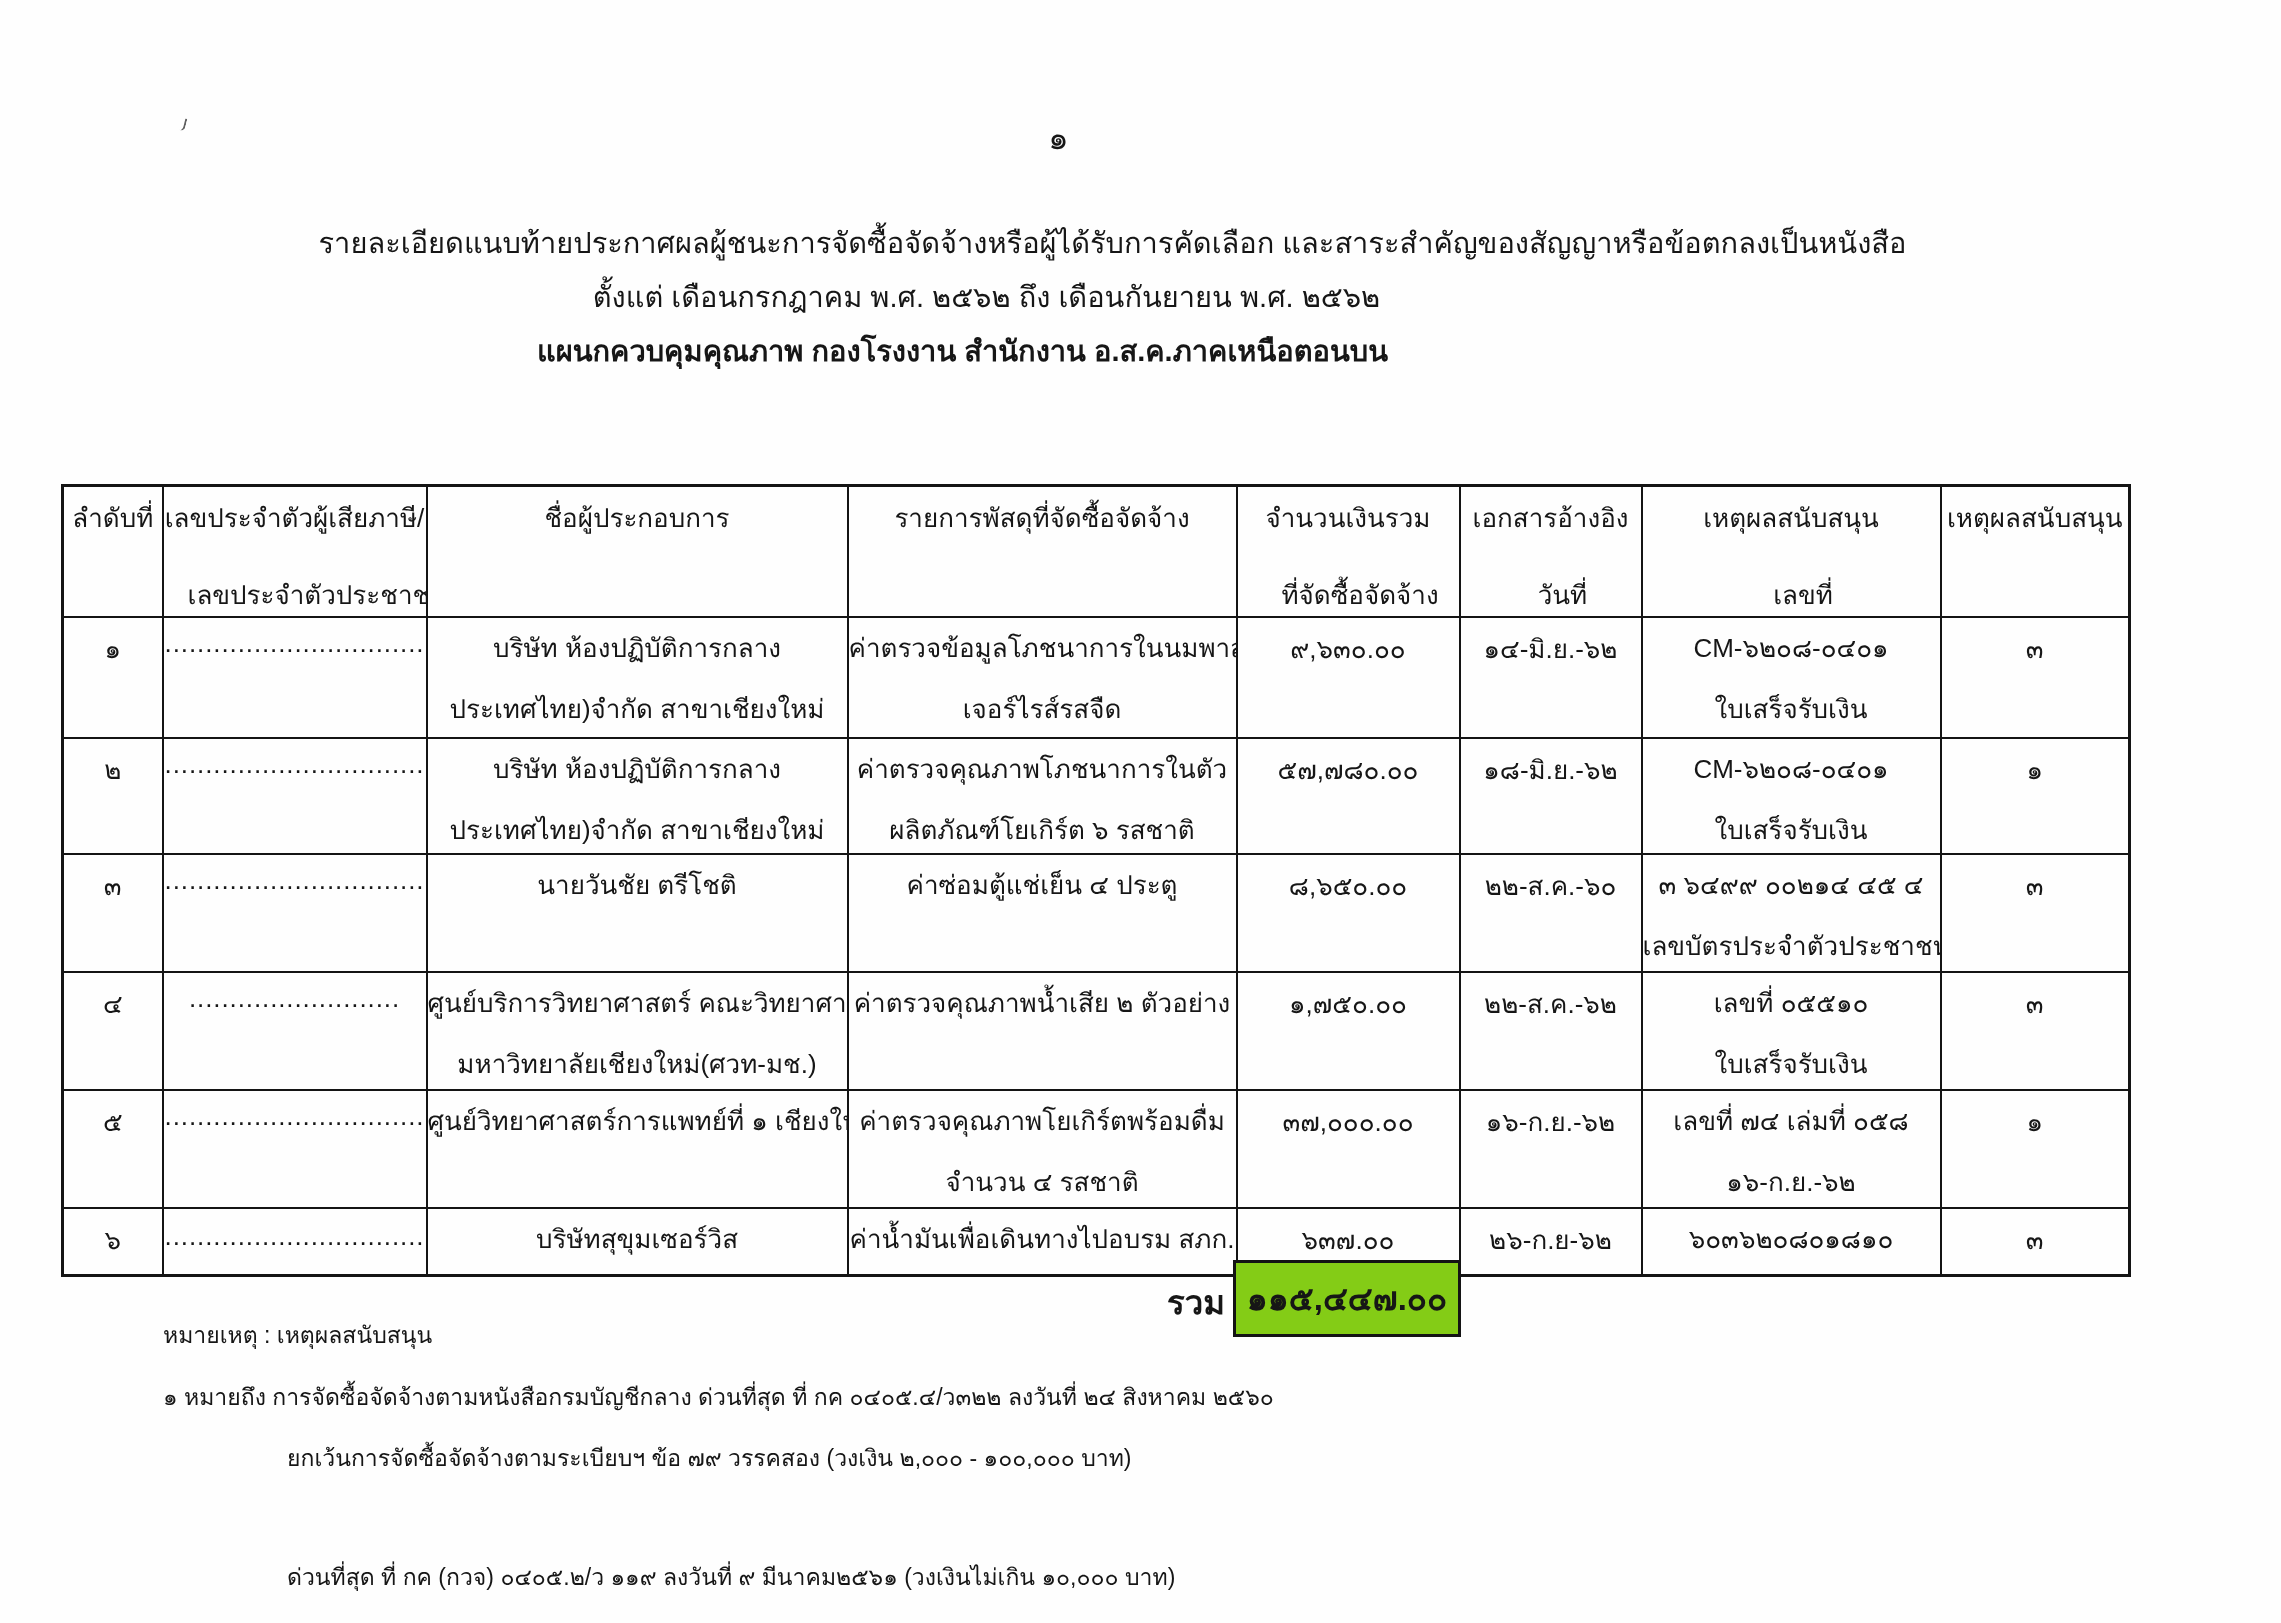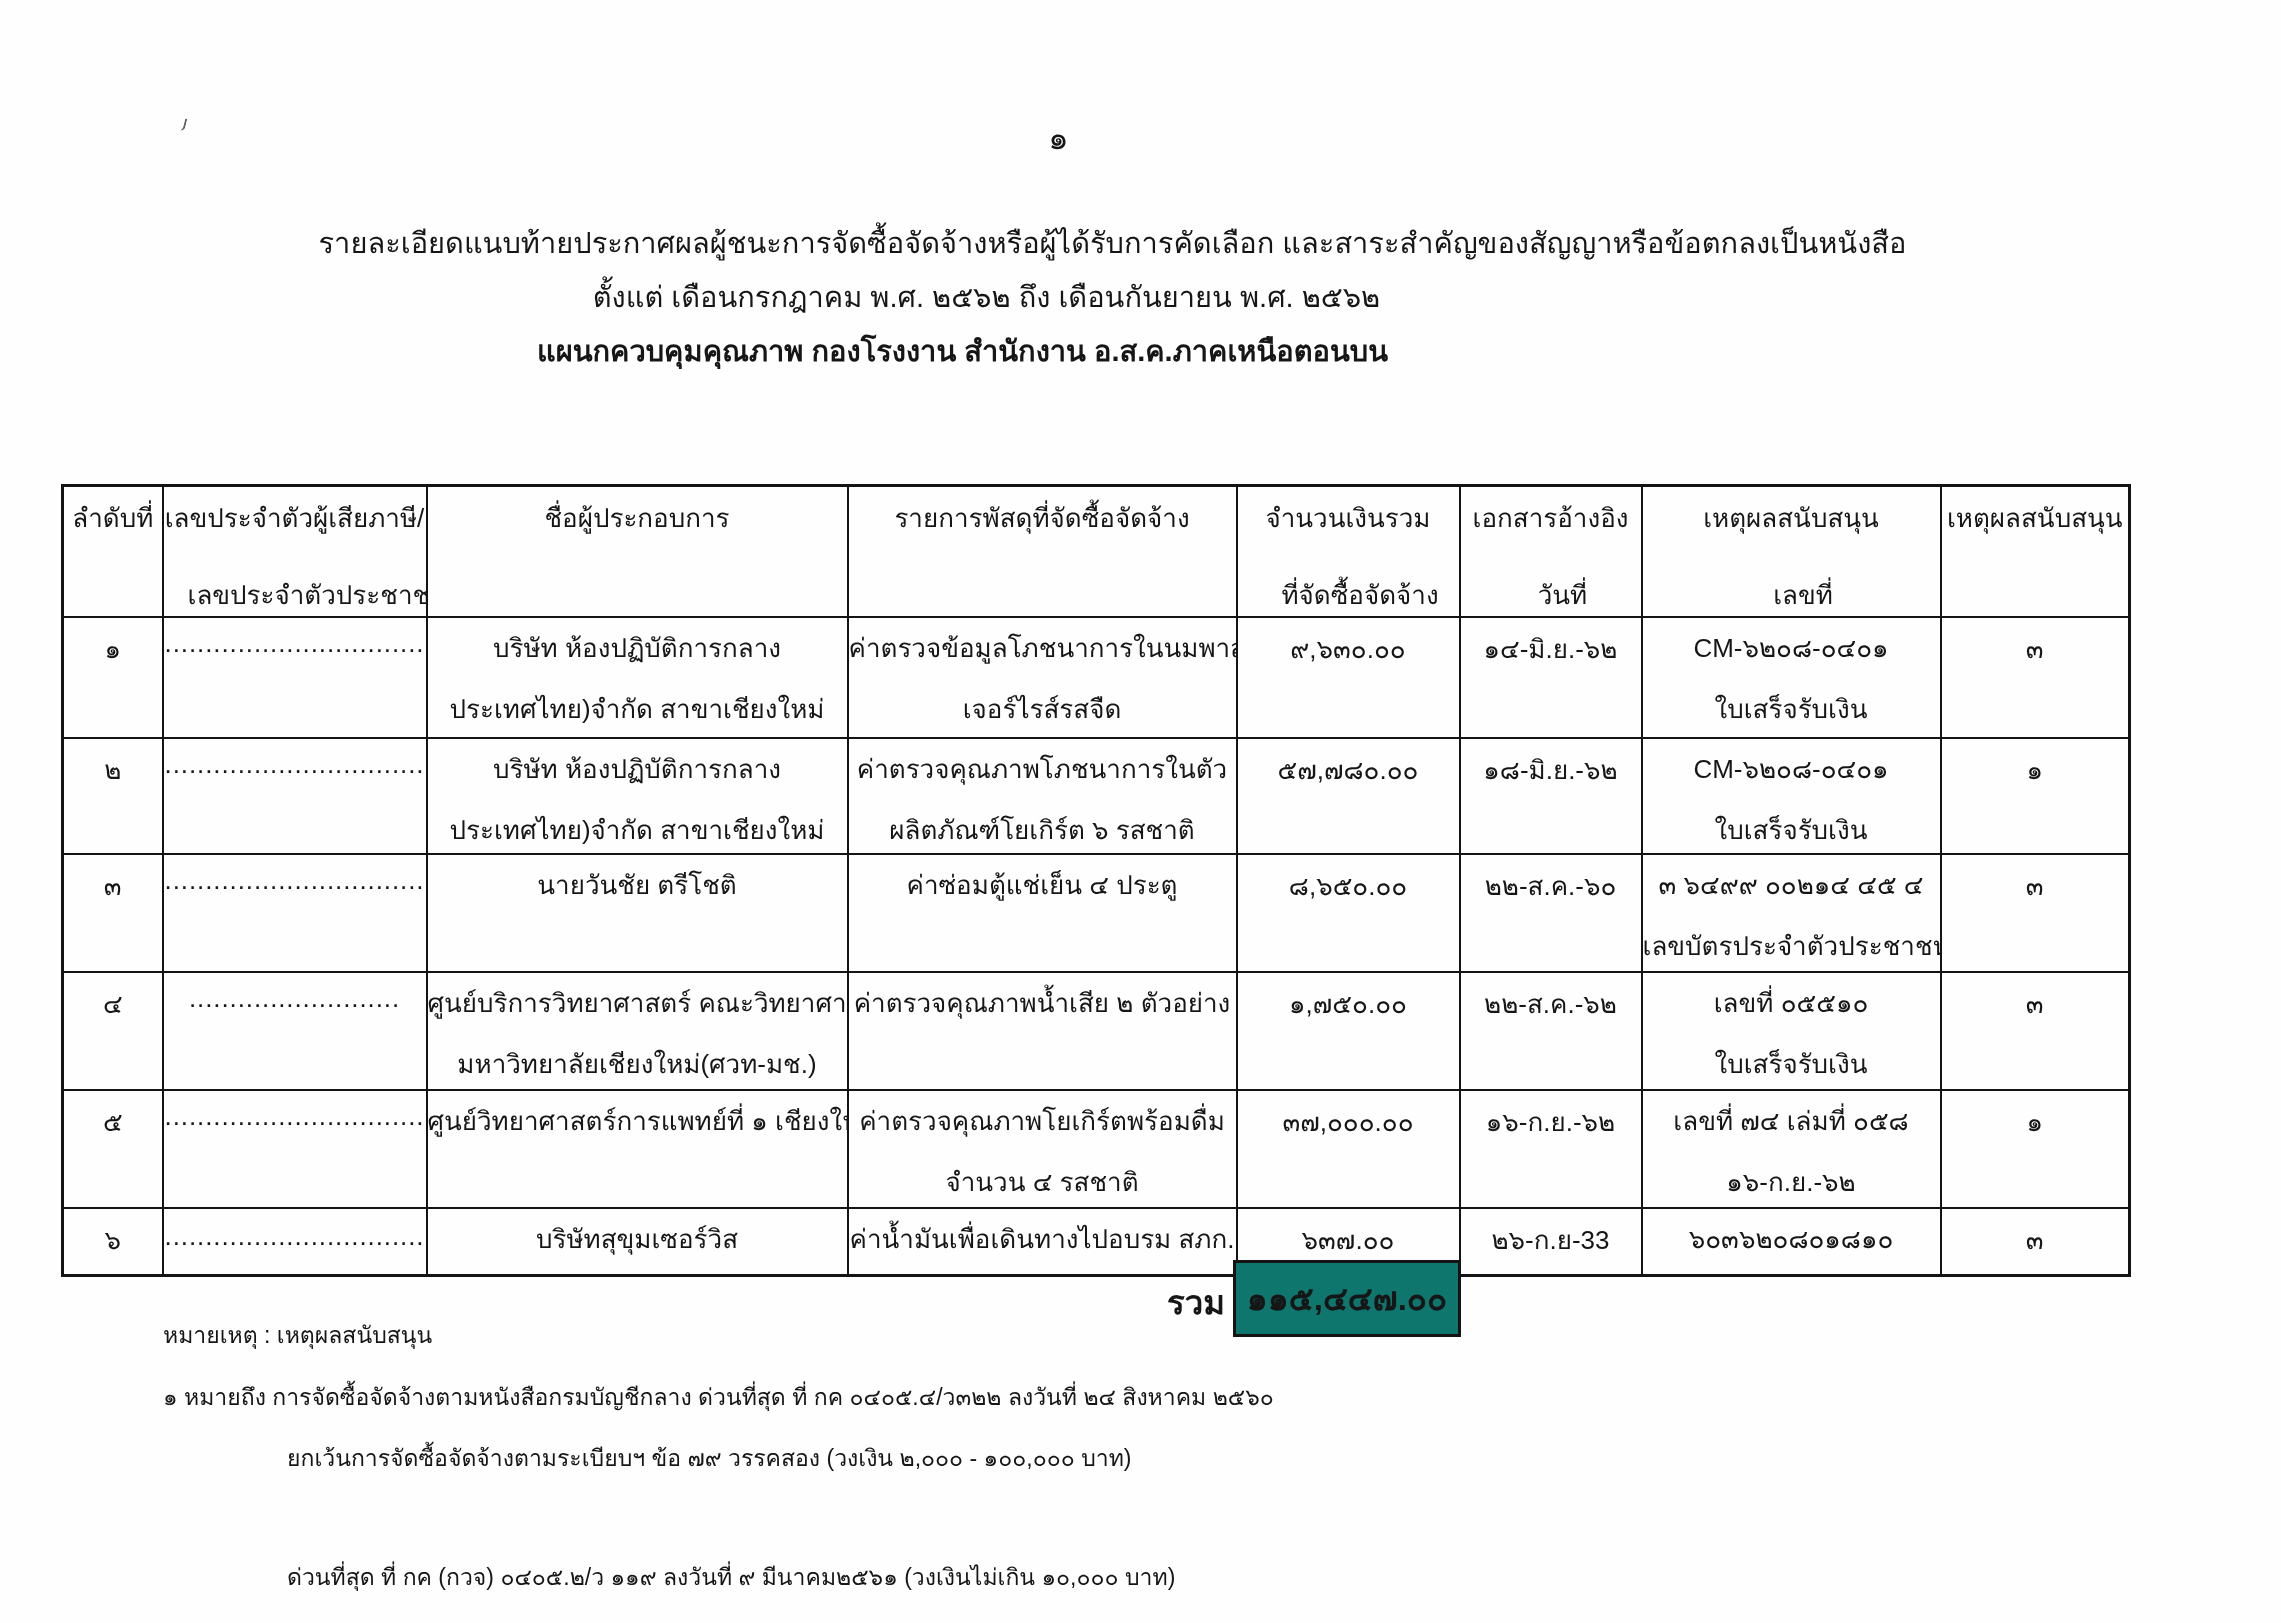--- a/index.html
+++ b/index.html
@@ -65,21 +65,21 @@
   .total-label {
     position: absolute; top: 1276px; left: 945px; width: 280px;
     text-align: right; font-size: 33px; font-weight: bold;
   }
   .total-box {
     position: absolute; top: 1260px; left: 1233px;
     width: 228px; height: 77px;
     border: 3.6px solid #141414;
     display: flex; align-items: center; justify-content: center;
     font-size: 33px; font-weight: bold;
-    background: #0f766e;
+    background: #84cc16;
   }
   
   .note { position: absolute; font-size: 23px; white-space: nowrap; }
   .note-heading { top: 1317px; left: 163px; }
   .note-1 { top: 1379px; left: 163px; }
   .note-2 { top: 1440px; left: 287px; }
   .note-3 { top: 1499px; left: 153px; }
   .note-4 { top: 1559px; left: 287px; text-align: right; }
 </style>
 </head>
@@ -232,21 +232,21 @@
       <tr style="height:68px">
         <td>๖</td>
         <td class="dots" style="padding-top:12.5px">................................</td>
         <td>
           <div class="l">บริษัทสุขุมเซอร์วิส</div>
         </td>
         <td>
           <div class="l">ค่าน้ำมันเพื่อเดินทางไปอบรม สภก.</div>
         </td>
         <td>๖๓๗.๐๐</td>
-        <td>๒๖-ก.ย-33</td>
+        <td>๒๖-ก.ย-๖๒</td>
         <td>
           <div class="l">๖๐๓๖๒๐๘๐๑๘๑๐</div>
         </td>
         <td>๓</td>
       </tr>
     </tbody>
   </table>
 
   <div class="total-label">รวม</div>
   <div class="total-box">

